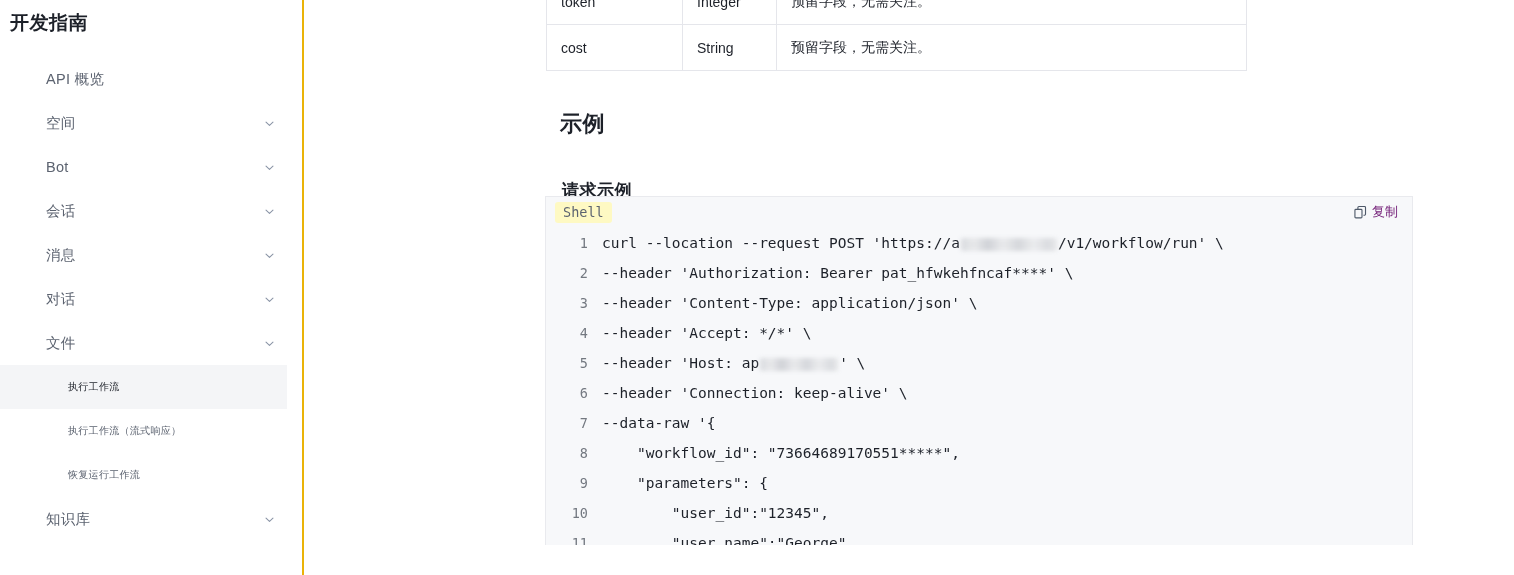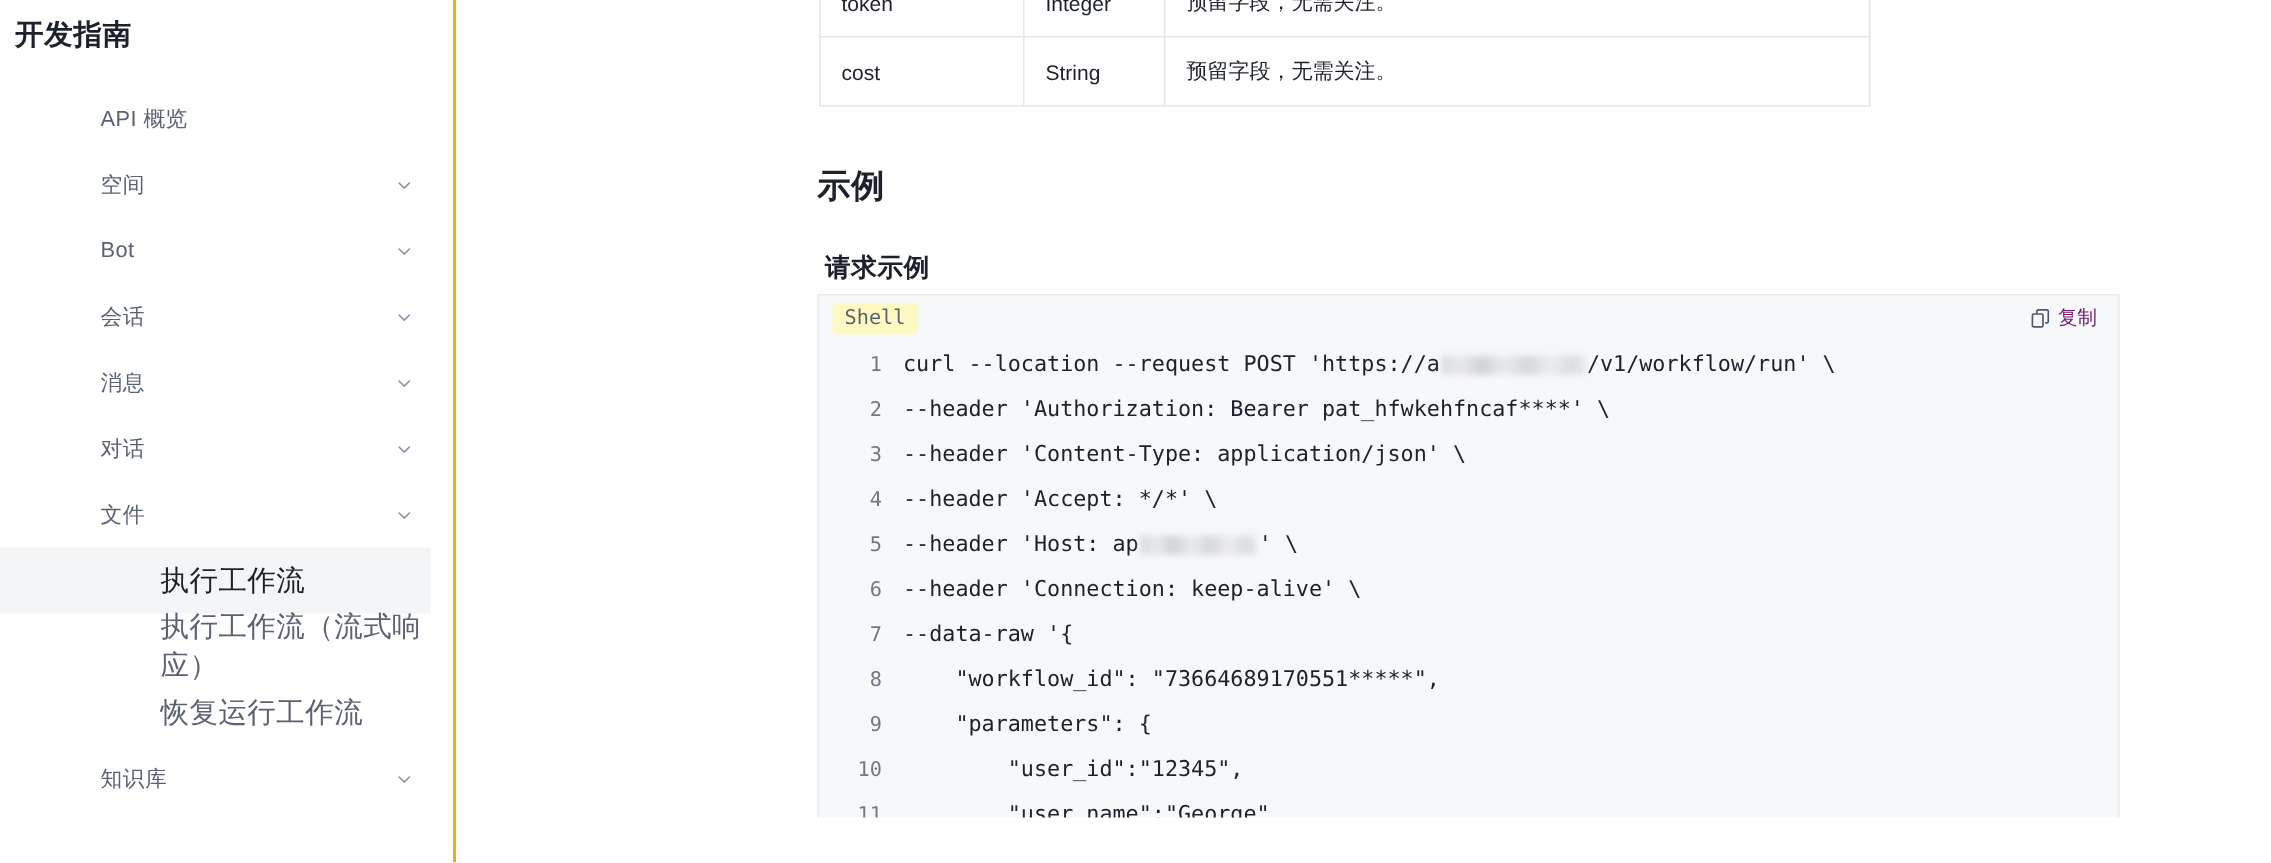--- a/index.html
+++ b/index.html
@@ -28,23 +28,23 @@
   }
   .nav { position: absolute; left: 0; top: 57px; width: 303px; }
   .nav-item {
     position: relative; height: 44px;
     display: flex; align-items: center;
     cursor: pointer;
   }
   .nav-item .lbl {
     font-size: 14.5px; color: #5c6370; letter-spacing:.3px;
   }
-  .nav-item.lvl1 .lbl { padding-left: 67px; }
+  .nav-item.lvl1 .lbl { padding-left: 46px; }
   .nav-item.lvl2 { width: 287px; }
-  .nav-item.lvl2 .lbl { padding-left: 107px; font-size: 19px; color:#5c6370; }
+  .nav-item.lvl2 .lbl { padding-left: 68px; font-size: 10px; color:#5c6370; }
   .nav-item.active { background: #f4f5f7; }
   .nav-item.active .lbl { color: #1d2129; }
   .chev {
     position: absolute; right: 28px; top: 50%;
     width: 11px; height: 11px; margin-top: -5px;
     display: block;
   }
   .chev svg { display:block; }
 
   
@@ -67,28 +67,28 @@
     height: 46px;
     font-size: 14px;
     color: #1d2129;
     vertical-align: middle;
   }
   .api-table col.c1 { width: 136px; }
   .api-table col.c2 { width: 94px; }
   .api-table col.c3 { width: 470px; }
 
   h2.sec {
-    position: absolute; left: 241px; top: 109px;
+    position: absolute; left: 256px; top: 109px;
     margin: 0;
     font-size: 22px; font-weight: bold; color: #1d2129;
     letter-spacing: .5px;
   }
   h3.sub {
     position: absolute; left: 242px; top: 163px;
-    margin: 4px;
+    margin: 16px;
     font-size: 17px; font-weight: bold; color: #1d2129;
     letter-spacing: .5px;
   }
 
   
   .code-block {
     position: absolute; left: 241px; top: 196px;
     width: 868px; height: 379px;
     background: #f7f8fa;
     border: 1px solid #e9eaee;

